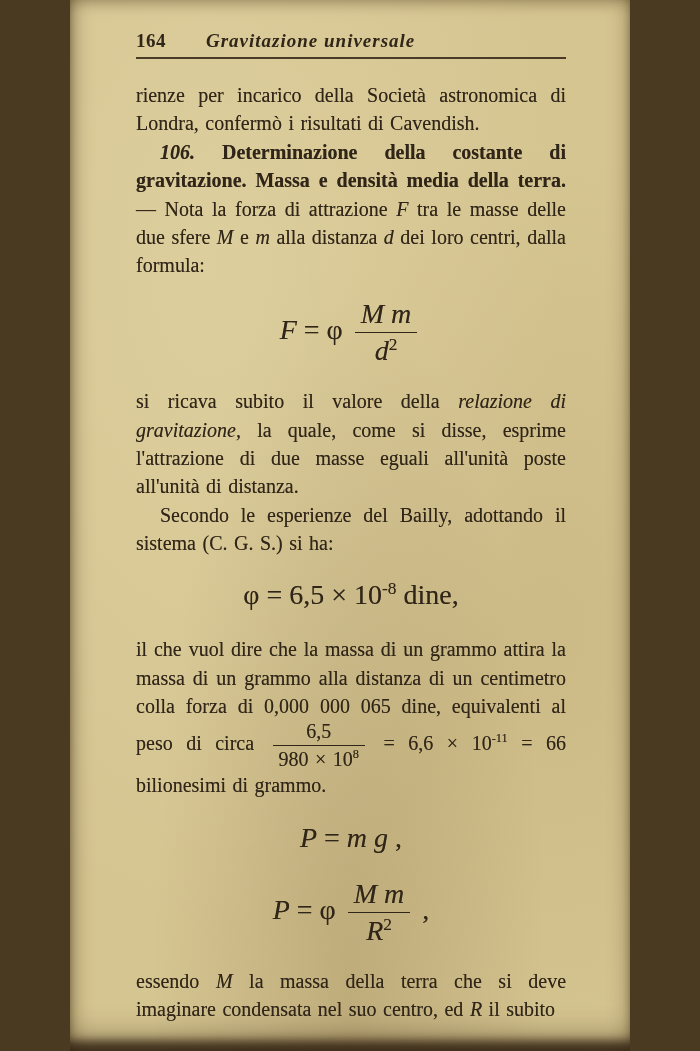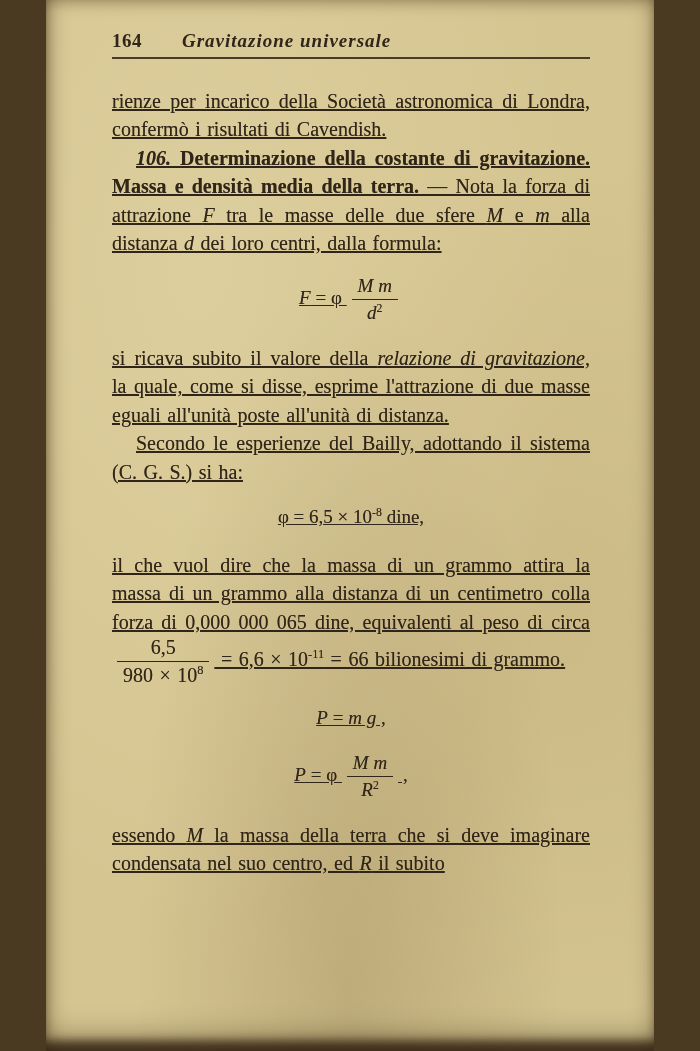--- a/index.html
+++ b/index.html
@@ -2,21 +2,21 @@
 <html><head>
 <meta charset="utf-8">
 <style>
   html, body {
     margin: 0;
     padding: 0;
     background: #4a3a22;
   }
   .page {
     position: relative;
-    width: 608px;
+    width: 560px;
     height: 1051px;
     margin: 0 auto;
     overflow: hidden;
     background:
       radial-gradient(ellipse at 25% 25%, rgba(255,246,214,0.18), transparent 60%),
       radial-gradient(ellipse at 85% 60%, rgba(120,92,40,0.10), transparent 55%),
       radial-gradient(ellipse at 50% 95%, rgba(90,64,28,0.18), transparent 50%),
       var(--paper, #d5c591);
     box-shadow:
       inset 0 -14px 10px -4px rgba(46,31,16,0.80),
@@ -49,38 +49,37 @@
   }
   .header-spacer {
     width: 70px;
   }
   .header-rule {
     margin-top: 5px;
     border-top: 2.2px solid rgba(48,34,18,0.85);
     height: 0;
   }
   .page-body {
-    margin-top: 28px;
+    margin-top: 22px;
     font-size: 20px;
     line-height: 1.42;
     text-shadow: 0 0 0.5px rgba(40,25,10,0.45);
-    text-decoration: underline;
   }
   .para {
     margin: 0;
     text-align: justify;
     word-spacing: 1.5px;
   }
   .para.indent {
     text-indent: 24px;
   }
   .formula {
     margin: 18px 0 20px;
     text-align: center;
-    font-size: 19px;
+    font-size: 28px;
   }
   .it { font-style: italic; }
   .bd { font-weight: bold; }
   .bd.it { font-weight: bold; font-style: italic; }
   .sup {
     font-size: 0.62em;
     vertical-align: super;
     line-height: 0;
   }
   .frac {

